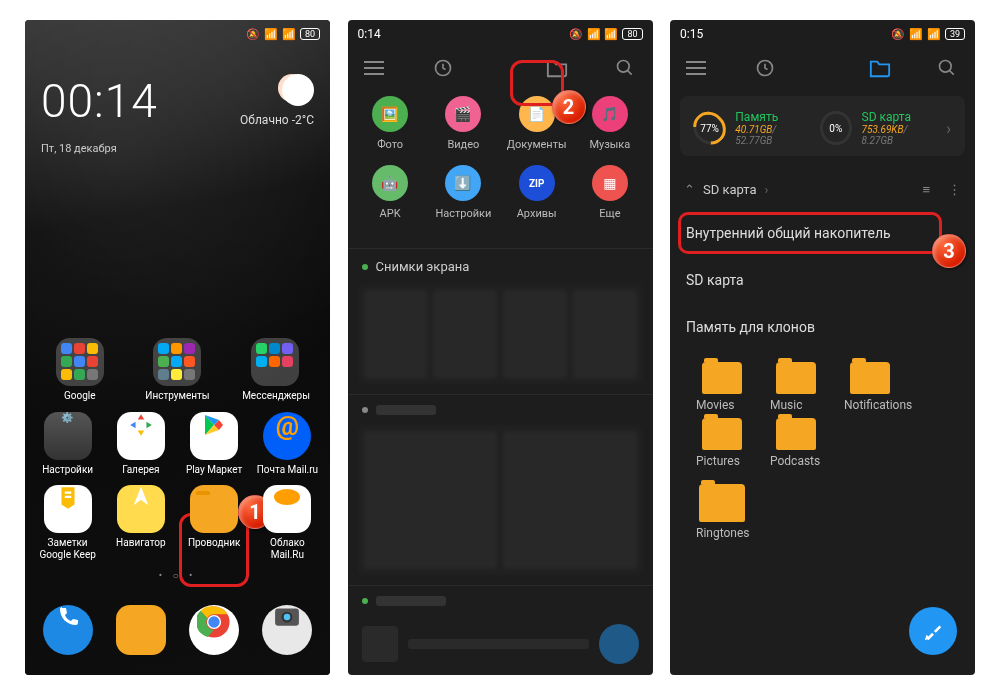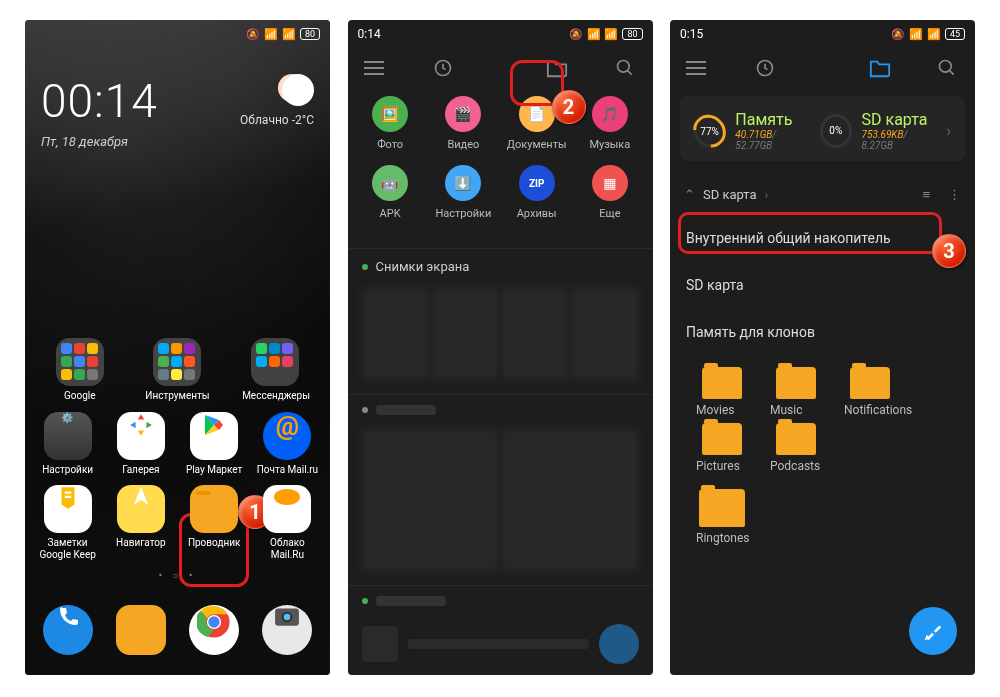--- a/index.html
+++ b/index.html
@@ -37,21 +37,21 @@
     display:flex; justify-content:flex-end; align-items:center;
     padding: 4px 10px 0 10px;
     font-size: 11px;
     gap: 4px;
     position:relative;
     z-index:2;
   }
   .statusbar .left { margin-right:auto; font-size:12px;} 
   .clockblock { position:relative; z-index:2; padding: 30px 16px 6px 16px; display:flex; justify-content:space-between; align-items:flex-start;}
   .clockblock .time { font-size: 46px; font-weight:300; letter-spacing:1px;}
-  .clockblock .date { font-size:13px; color:#ccc; margin-top:6px;font-style:italic;}
+  .clockblock .date { font-size:11px; color:#ccc; margin-top:14px;}
   .weather { text-align:right; font-size:12px; color:#ddd;margin-left:32px;}
   .weather .wicon { width:32px; height:32px; background:#fff; border-radius:50%; display:inline-block; margin-bottom:4px; box-shadow: -6px -2px 0 -2px #fdc; }
   .appgrid { position:relative; z-index:2; margin-top:auto; padding: 10px 6px 8px 6px; }
   .row { display:flex; justify-content:space-around; margin-bottom:10px;}
   .appcell { width:66px; text-align:center; font-size:10px; color:#fff; line-height:1.15;}
   .folder, .appicon {
     width:48px; height:48px; margin:0 auto 4px auto; border-radius:14px;
     background: rgba(255,255,255,0.22);
     display:flex; flex-wrap:wrap; padding:5px; gap:2px;
     align-content:flex-start; justify-content:flex-start;
@@ -92,21 +92,21 @@
   .section { padding:10px 14px; display:flex; align-items:center; gap:8px; font-size:13px; color:#ccc; border-top:1px solid #2a2a2a;}
   .blurbox { height:100px; background:#222; margin:0 10px 10px 10px; border-radius:6px; filter:blur(2px); opacity:.7; display:flex; gap:6px; padding:6px;}
   .blurbox div{flex:1;background:#2e2e2e;border-radius:4px;}
   .blurtall{height:150px;}
   .storagebar { display:flex; gap:12px; padding:14px 14px 10px 14px; align-items:center; background:#252525; margin:8px 10px 14px 10px; border-radius:8px;}
   .storagebar .store { flex:1; display:flex; align-items:center; gap:10px; font-size:11px;}
   .ring { width:34px;height:34px;border-radius:50%; border:3px solid #333; position:relative;}
   .ring.p77 { border-top-color:#f5a623; border-right-color:#f5a623; border-bottom-color:#f5a623; transform:rotate(-45deg);}
   .ring .pct{position:absolute;inset:0;display:flex;align-items:center;justify-content:center;font-size:10px;transform:rotate(45deg);}
   .ring.p0 .pct{transform:none;}
-  .store .lbl{color:#bef264;font-size:16px;}
+  .store .lbl{color:#22c55e;font-size:12px;}
   .store .sub{color:#f5a623;font-size:10px;font-style:italic;}
   .store .sub .grey{color:#777;}
   .pathbar { display:flex;align-items:center;justify-content:space-between;padding:12px 14px;font-size:13px;color:#ccc;}
   .pathbar .l{display:flex;align-items:center;gap:8px;}
   .listitem { padding:15px 16px; font-size:14px; color:#ddd; border-top:1px solid #2a2a2a00;}
   .foldergrid { display:flex; flex-wrap:wrap; gap:6px; padding:12px 10px;}
   .fcell { width:52px; text-align:left; font-size:12px; color:#bbb;margin-left:16px;}
   .fcell .ficon, .figrow .ficon { width:40px;height:32px;background:#f5a623;border-radius:4px 4px 2px 2px;margin:0 auto 4px auto;position:relative;}
   .ficon::before{content:'';position:absolute;top:-4px;left:2px;width:14px;height:4px;background:#f5a623;border-radius:2px 2px 0 0;}
   .fab { position:absolute; right:18px; bottom:20px; width:48px;height:48px;border-radius:50%;background:#2196f3;display:flex;align-items:center;justify-content:center;color:#fff;}
@@ -350,21 +350,21 @@
   <div class="callout" style="left:162px; top:40px; width:54px; height:46px;"></div>
   <div class="badge" style="left:204px; top:70px;">2</div>
 </div>
 
 <div class="phone fm">
   <div class="statusbar">
     <span class="left">0:15</span>
     <span>🔕</span>
     <span>📶</span>
     <span>📶</span>
-    <span style="border:1px solid #fff;border-radius:3px;padding:0 4px;font-size:9px;">45</span>
+    <span style="border:1px solid #fff;border-radius:3px;padding:0 4px;font-size:9px;">39</span>
   </div>
   <div class="tabbar">
     <div style="width:22px;">
       <svg width="20" height="14" viewBox="0 0 20 14">
           <path stroke="#888" stroke-width="2" d="M0 1h20M0 7h20M0 13h20"></path>
         </svg>
     </div>
     <div class="tab">
       <svg width="20" height="20" viewBox="0 0 24 24" style="margin:auto">
           <circle cx="12" cy="12" r="9" fill="none" stroke="#888" stroke-width="2"></circle>

